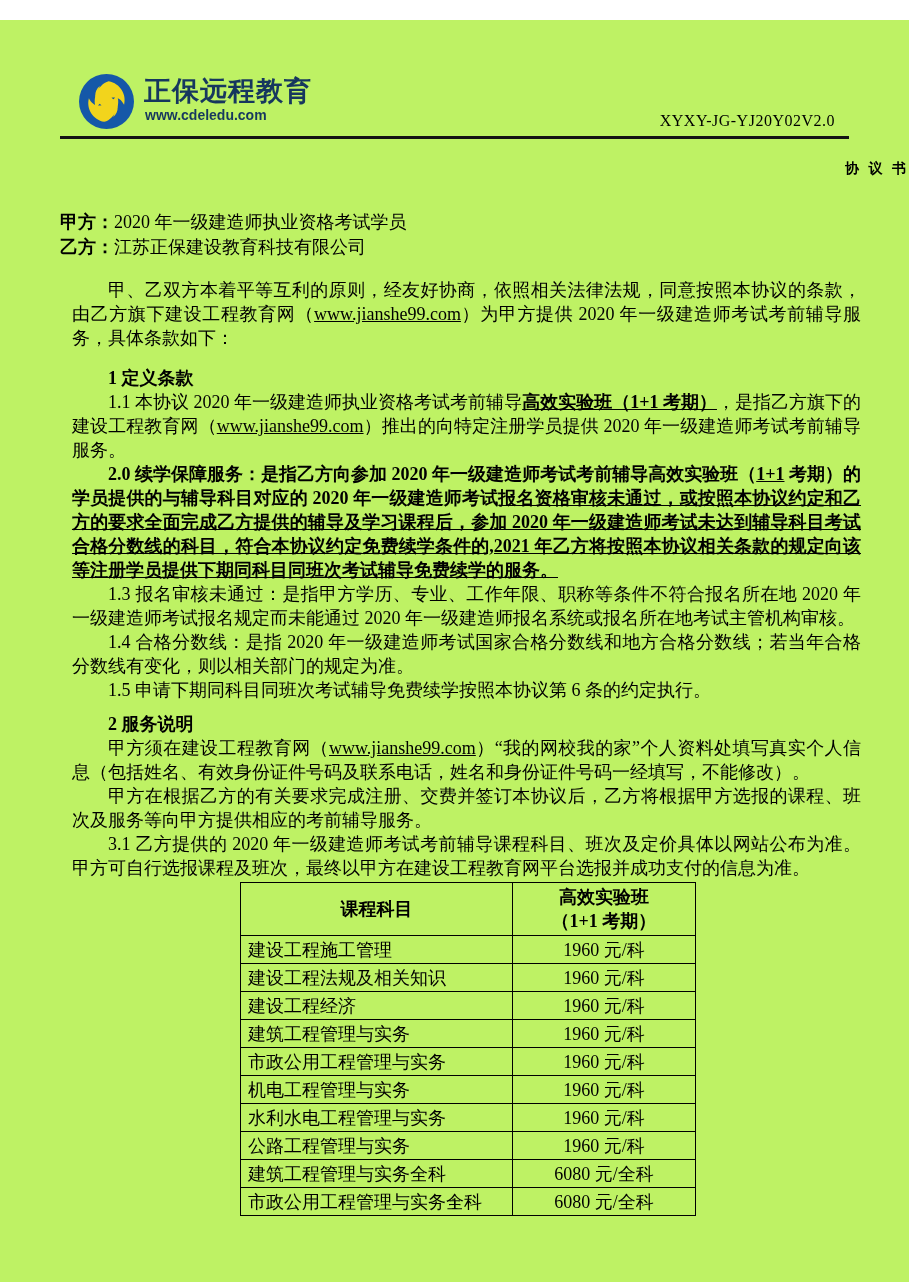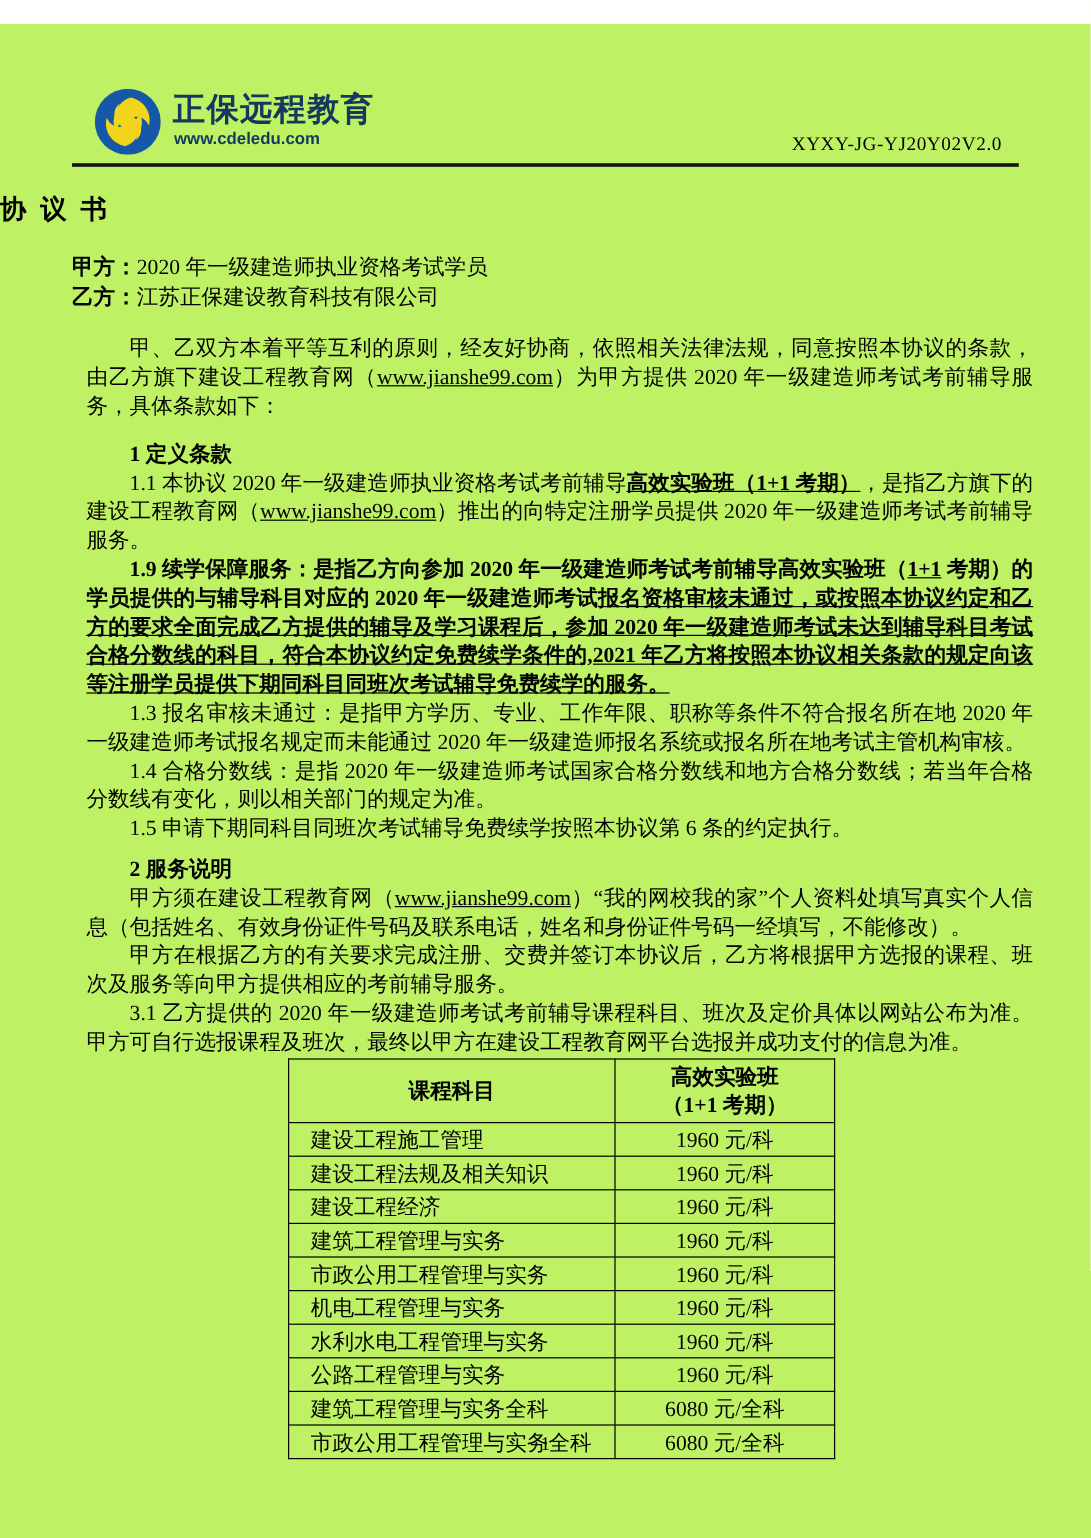--- a/index.html
+++ b/index.html
@@ -24,22 +24,22 @@
   .doc-code {
     position:absolute; right:74px; top:92px;
     font-size:16px; letter-spacing:0.5px;
   }
   .header-rule {
     position:absolute; left:60px; top:116px; width:789px; height:2.5px;
     background:#141414;
   }
   
   .title {
-    position:absolute; left:0; top:140px; width:100%; text-align:left;
-    font-size:22px; font-weight:bold; letter-spacing:3px;
+    position:absolute; left:0; top:140px; width:100%; text-align:right;
+    font-size:14px; font-weight:bold; letter-spacing:3px;
   }
   .parties {
     position:absolute; left:60px; top:190px; font-size:18px; line-height:25px;
   }
   .party-label { font-weight:bold; }
   
   .doc-body {
     position:absolute; left:72px; top:258px; width:789px;
     font-size:18px; line-height:24px; text-align:justify;
   }
@@ -52,21 +52,21 @@
   
   .fee-table {
     margin:2px 0 0 168px; border-collapse:collapse;
     font-size:18px; line-height:24px;
   }
   .fee-table th, .fee-table td { border:1.5px solid #000; padding:0; }
   .fee-table th { height:52px; font-weight:bold; }
   .fee-table td { height:27px; }
   .col-subject { width:271px; text-align:center; padding-left:7px; }
   .col-price   { width:182px; text-align:center; }
-  .fee-table td:first-child { text-align:left; padding-left:18px; }
+  .fee-table td:first-child { text-align:left; padding-left:7px; }
   .fee-table td:last-child  { text-align:center; }
   .th-line { display:block; text-indent:0; }
   
   .page-number {
     position:absolute; left:0; top:1175px; width:100%; text-align:center;
     font-size:16px;
   }
 </style>
 </head>
 <body>
@@ -94,21 +94,21 @@
     <div>
       <span class="party-label">乙方：</span><span>江苏正保建设教育科技有限公司</span>
     </div>
   </div>
 
   <div class="doc-body">
     <p class="para"><span>甲、乙双方本着平等互利的原则，经友好协商，依照相关法律法规，同意按照本协议的条款，由乙方旗下建设工程教育网（</span><span class="u">www.jianshe99.com</span><span>）为甲方提供 2020 年一级建造师考试考前辅导服务，具体条款如下：</span></p>
 
     <p class="para heading gap-lg">1 定义条款</p>
     <p class="para"><span>1.1 本协议 2020 年一级建造师执业资格考试考前辅导</span><span class="b u">高效实验班（1+1 考期）</span><span>，是指乙方旗下的建设工程教育网（</span><span class="u">www.jianshe99.com</span><span>）推出的向特定注册学员提供 2020 年一级建造师考试考前辅导服务。</span></p>
-    <p class="para"><span class="b">1.9 续学保障服务：是指乙方向参加 2020 年一级建造师考试考前辅导高效实验班（</span><span class="b u">1+1</span><span class="b"> 考期）的学员提供的与辅导科目对应的 2020 年一级建造师考试</span><span class="b u">报名资格审核未通过，或按照本协议约定和乙方的要求全面完成乙方提供的辅导及学习课程后，参加 2020 年一级建造师考试未达到辅导科目考试合格分数线的科目，符合本协议约定免费续学条件的,2021 年乙方将按照本协议相关条款的规定向该等注册学员提供下期同科目同班次考试辅导免费续学的服务。</span></p>
+    <p class="para"><span class="b">2.0 续学保障服务：是指乙方向参加 2020 年一级建造师考试考前辅导高效实验班（</span><span class="b u">1+1</span><span class="b"> 考期）的学员提供的与辅导科目对应的 2020 年一级建造师考试</span><span class="b u">报名资格审核未通过，或按照本协议约定和乙方的要求全面完成乙方提供的辅导及学习课程后，参加 2020 年一级建造师考试未达到辅导科目考试合格分数线的科目，符合本协议约定免费续学条件的,2021 年乙方将按照本协议相关条款的规定向该等注册学员提供下期同科目同班次考试辅导免费续学的服务。</span></p>
     <p class="para"><span>1.3 报名审核未通过：是指甲方学历、专业、工作年限、职称等条件不符合报名所在地 2020 年一级建造师考试报名规定而未能通过 2020 年一级建造师报名系统或报名所在地考试主管机构审核。</span></p>
     <p class="para"><span>1.4 合格分数线：是指 2020 年一级建造师考试国家合格分数线和地方合格分数线；若当年合格分数线有变化，则以相关部门的规定为准。</span></p>
     <p class="para"><span>1.5 申请下期同科目同班次考试辅导免费续学按照本协议第 6 条的约定执行。</span></p>
 
     <p class="para heading gap-sm">2 服务说明</p>
     <p class="para"><span>甲方须在建设工程教育网（</span><span class="u">www.jianshe99.com</span><span>）“我的网校我的家”个人资料处填写真实个人信息（包括姓名、有效身份证件号码及联系电话，姓名和身份证件号码一经填写，不能修改）。</span></p>
     <p class="para"><span>甲方在根据乙方的有关要求完成注册、交费并签订本协议后，乙方将根据甲方选报的课程、班次及服务等向甲方提供相应的考前辅导服务。</span></p>
 
     <p class="para"><span>3.1 乙方提供的 2020 年一级建造师考试考前辅导课程科目、班次及定价具体以网站公布为准。甲方可自行选报课程及班次，最终以甲方在建设工程教育网平台选报并成功支付的信息为准。</span></p>
 

